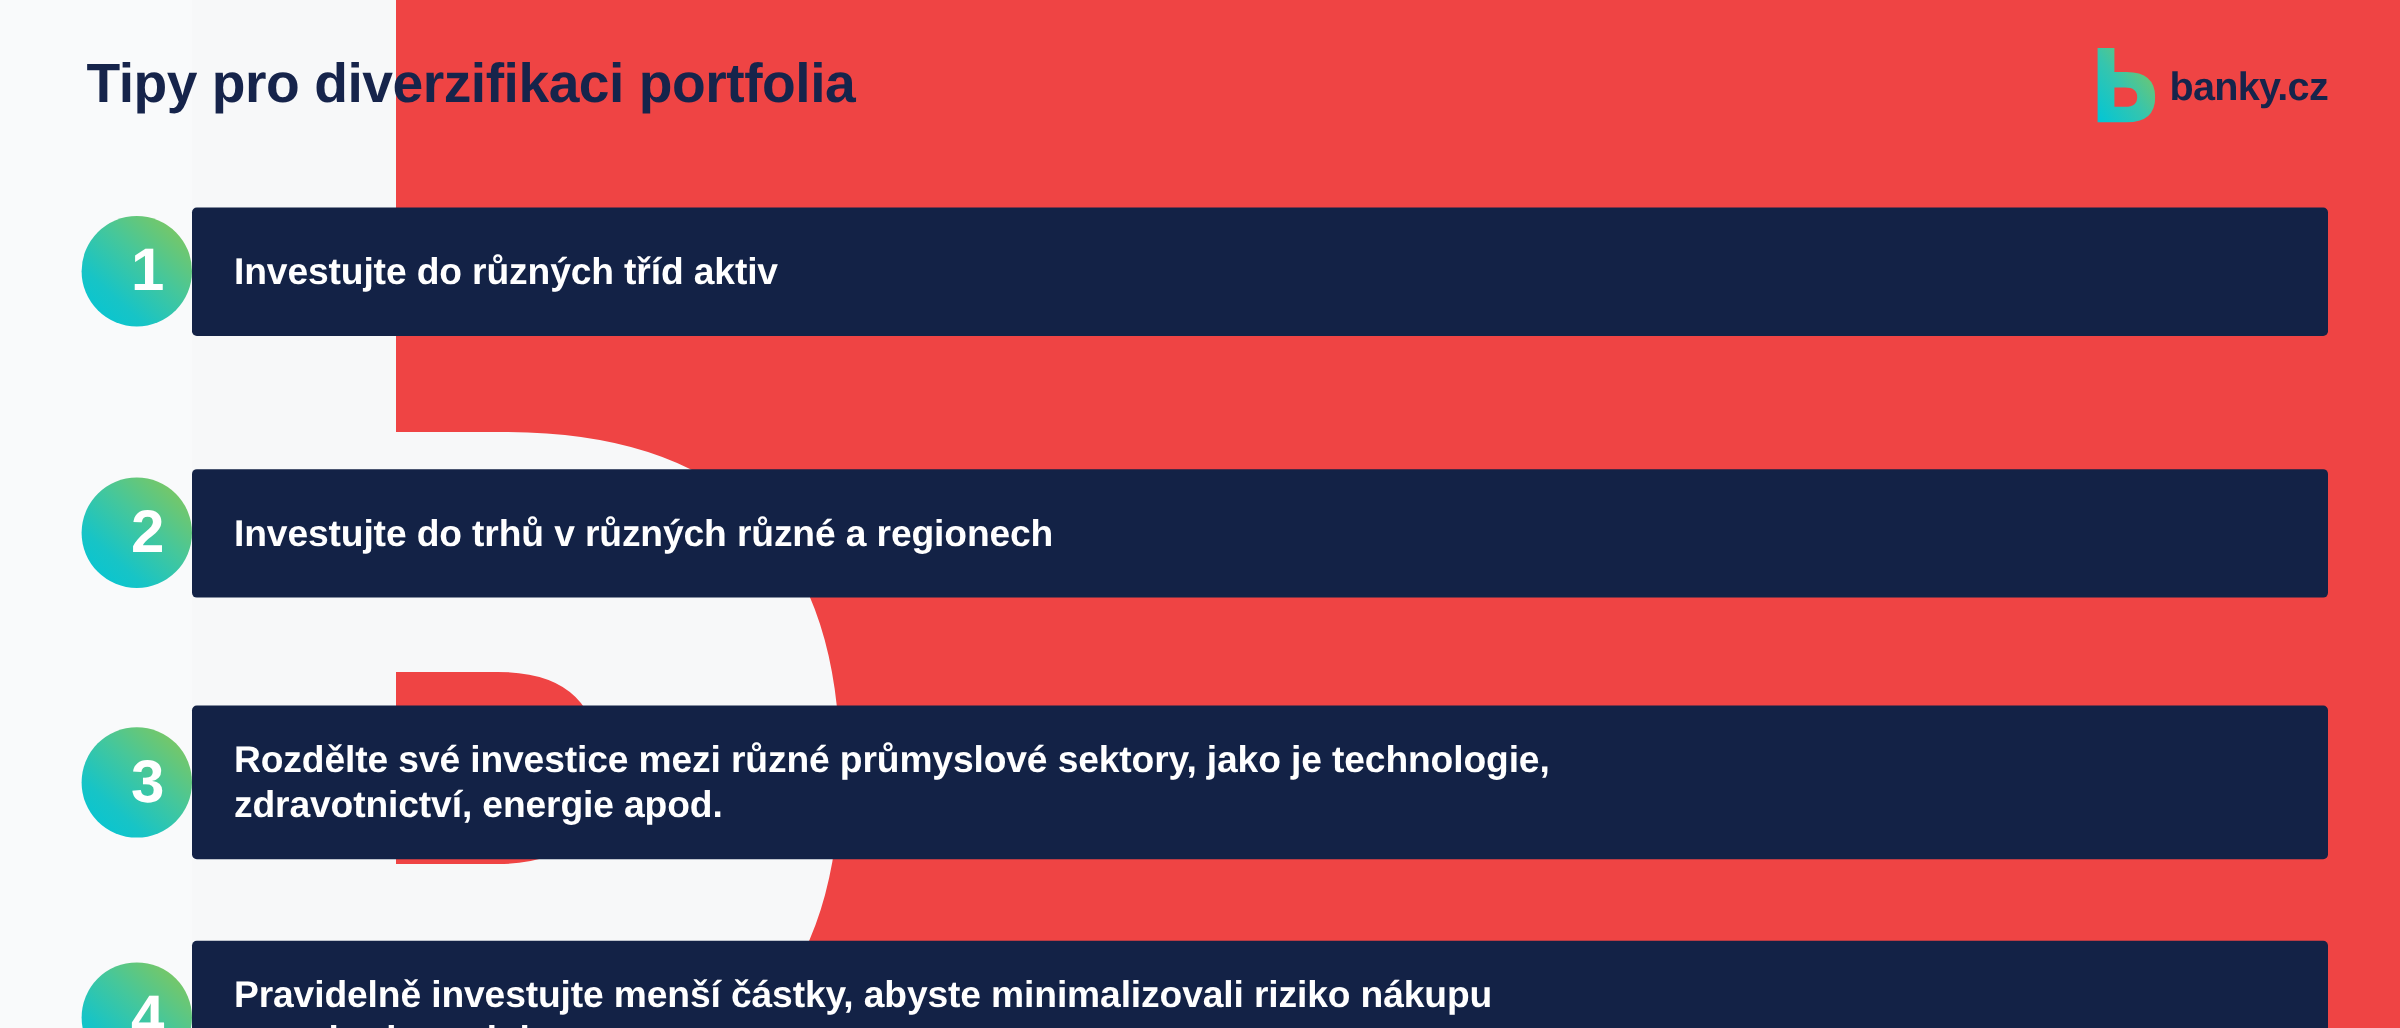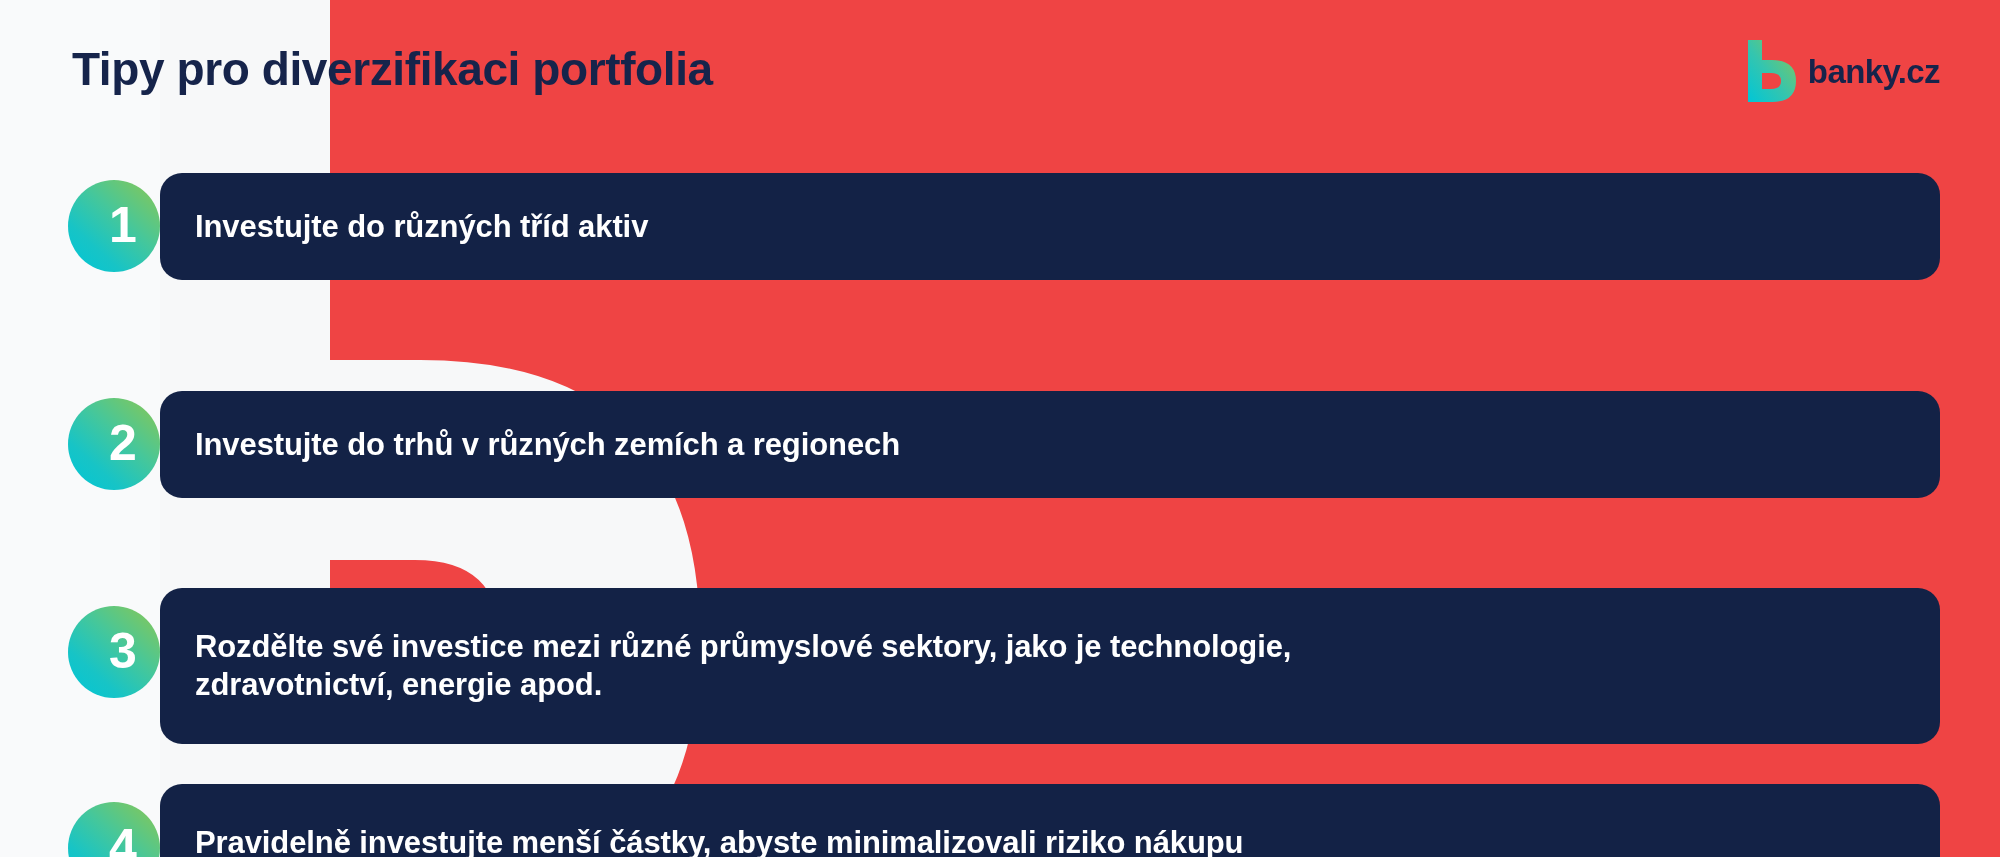--- a/index.html
+++ b/index.html
@@ -75,29 +75,29 @@
     position:relative;
     width:2000px;
     margin-bottom:23px;
   }
 
   .tip-bar {
     position:absolute;
     left:160px;
     width:1780px;
     background:#132246;
-    border-radius:22px;
+    border-radius:4px;
     display:flex;
     align-items:center;
   }
 
   .tip-row.single .tip-bar { top:43px; height:107px; }
   .tip-row.single           { height:195px; }
 
-  .tip-row.double .tip-bar { top:22px; height:156px; }
+  .tip-row.double .tip-bar { top:22px; height:128px; }
   .tip-row.double           { height:173px; }
 
   .tip-text {
     color:#ffffff;
     font-size:31px;
     font-weight:bold;
     line-height:1.22;
     padding-left:35px;
     padding-right:30px;
     letter-spacing:-0.1px;
@@ -164,21 +164,21 @@
       <div class="tip-bar">
         <div class="tip-text">Investujte do různých tříd aktiv</div>
       </div>
       <div class="tip-badge">
         <span class="tip-number">1</span>
       </div>
     </div>
 
     <div class="tip-row single">
       <div class="tip-bar">
-        <div class="tip-text">Investujte do trhů v různých zemích a regionech</div>
+        <div class="tip-text">Investujte do trhů v různých různé a regionech</div>
       </div>
       <div class="tip-badge">
         <span class="tip-number">2</span>
       </div>
     </div>
 
     <div class="tip-row double">
       <div class="tip-bar">
         <div class="tip-text">Rozdělte své investice mezi různé průmyslové sektory, jako je technologie,
 zdravotnictví, energie apod.</div>

